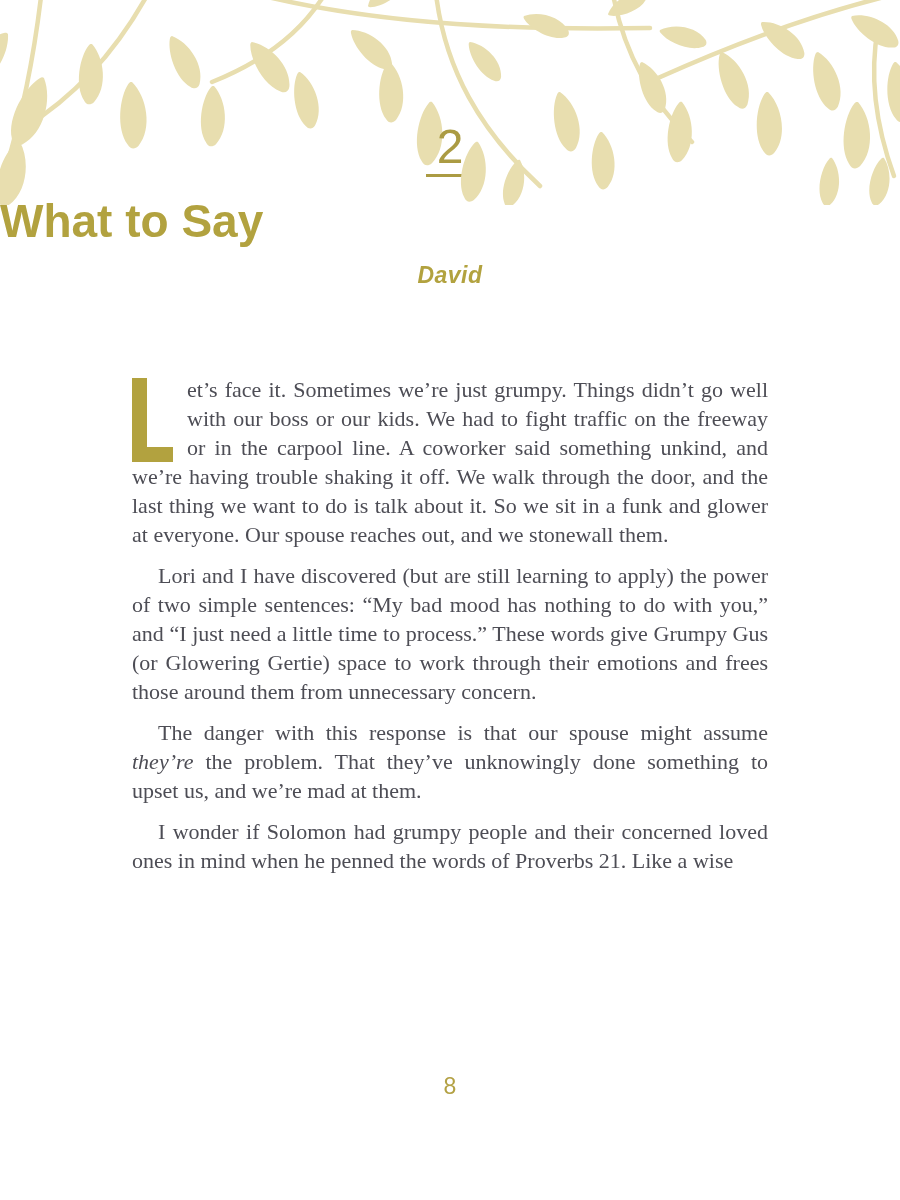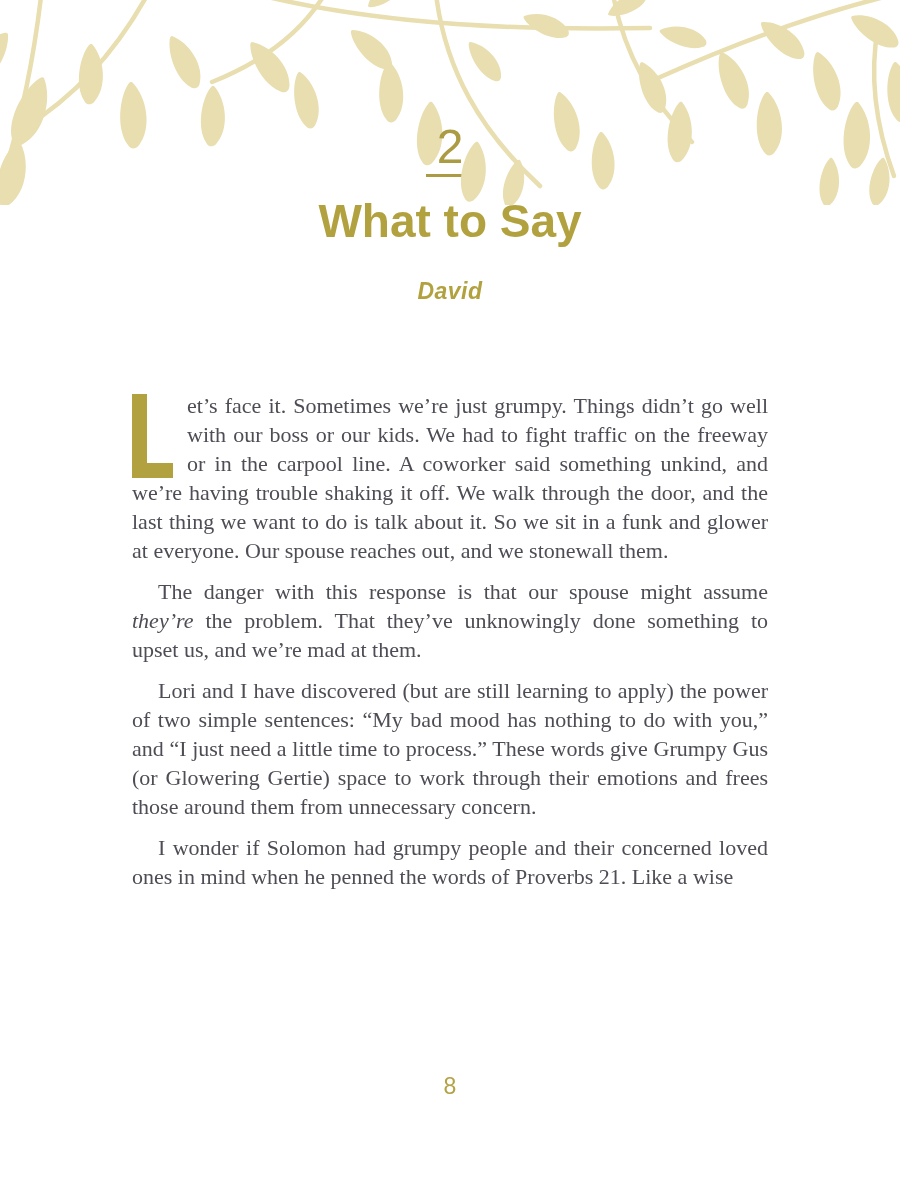--- a/index.html
+++ b/index.html
@@ -26,29 +26,28 @@
     font-weight:400;
     color:#ab9b43;
   }
   .chapter-rule {
     width:48px; height:3px;
     margin:9px auto 0;
     background:#ab9b43;
   }
   .chapter-title {
     margin-top:16px;
-    text-align:center;
     font-family:"Liberation Sans", sans-serif;
     font-weight:700;
     font-size:46px;
     line-height:57px;
     color:#b2a23f;
   }
   .author {
-    margin-top:28px;
+    margin-top:12px;
     text-align:center;
     font-family:"Liberation Sans", sans-serif;
     font-style:italic;
     font-weight:700;
     font-size:23px;
     letter-spacing:0.5px;
     color:#b2a23f;
   }
   .body-text {
     width:660px;
@@ -149,20 +148,20 @@
   <h1 class="chapter-title" style="margin-bottom:0;">
     <div>What to Say</div>
   </h1>
 
   <div class="author">David</div>
 
   <div class="body-text">
       <p class="para"><span class="dropcap">
           <span class="sr-only">L</span>
         </span><span>et’s face it. Sometimes we’re just grumpy. Things didn’t go well with our boss or our kids. We had to fight traffic on the freeway or in the carpool line. A coworker said something unkind, and we’re having trouble shaking it off. We walk through the door, and the last thing we want to do is talk about it. So we sit in a funk and glower at everyone. Our spouse reaches out, and we stonewall them.</span></p>
+      <p class="para indent"><span>Lori and I have discovered (but are still learning to apply) the power of two simple sentences: “My bad mood has nothing to do with you,” and “I just need a little time to process.” These words give Grumpy Gus (or Glowering Gertie) space to work through their emotions and frees those around them from unnecessary concern.</span></p>
       <p class="para indent"><span>The danger with this response is that our spouse might assume </span><em>they’re</em><span> the problem. That they’ve unknowingly done something to upset us, and we’re mad at them.</span></p>
-      <p class="para indent"><span>Lori and I have discovered (but are still learning to apply) the power of two simple sentences: “My bad mood has nothing to do with you,” and “I just need a little time to process.” These words give Grumpy Gus (or Glowering Gertie) space to work through their emotions and frees those around them from unnecessary concern.</span></p>
       <p class="para indent"><span>I wonder if Solomon had grumpy people and their concerned loved ones in mind when he penned the words of Proverbs 21. Like a wise</span></p>
     </div>
 
   <div class="page-number">8</div>
 
 </div>
 
 </body></html>

